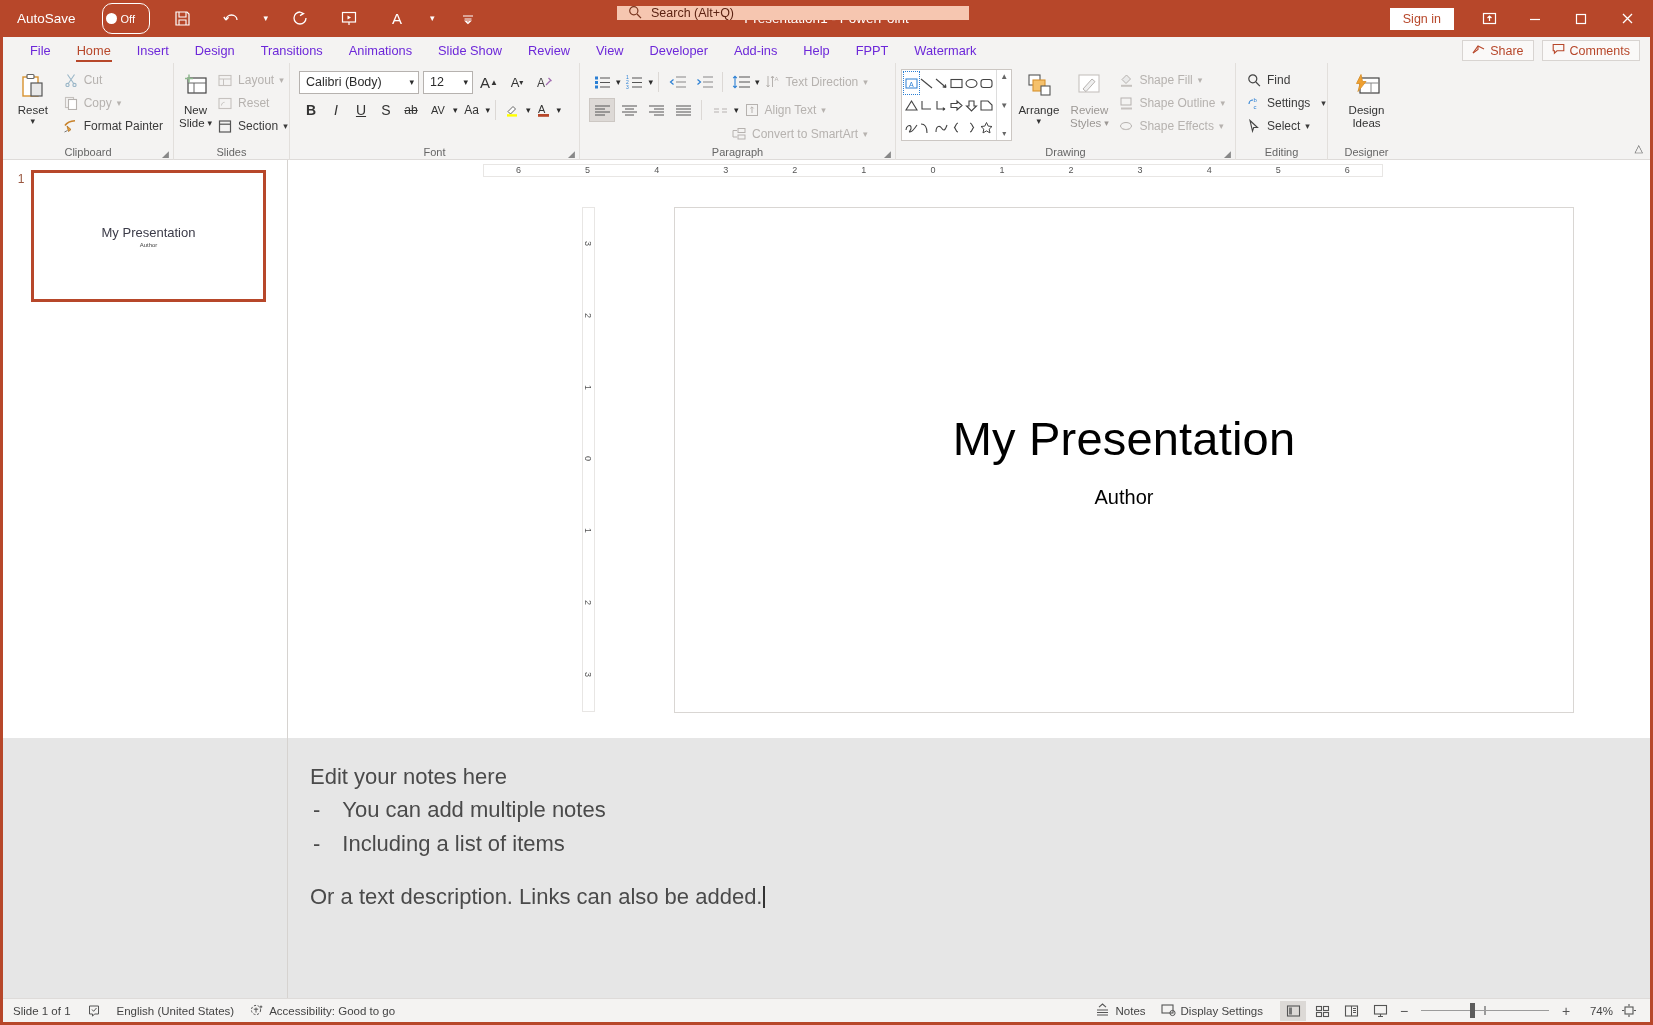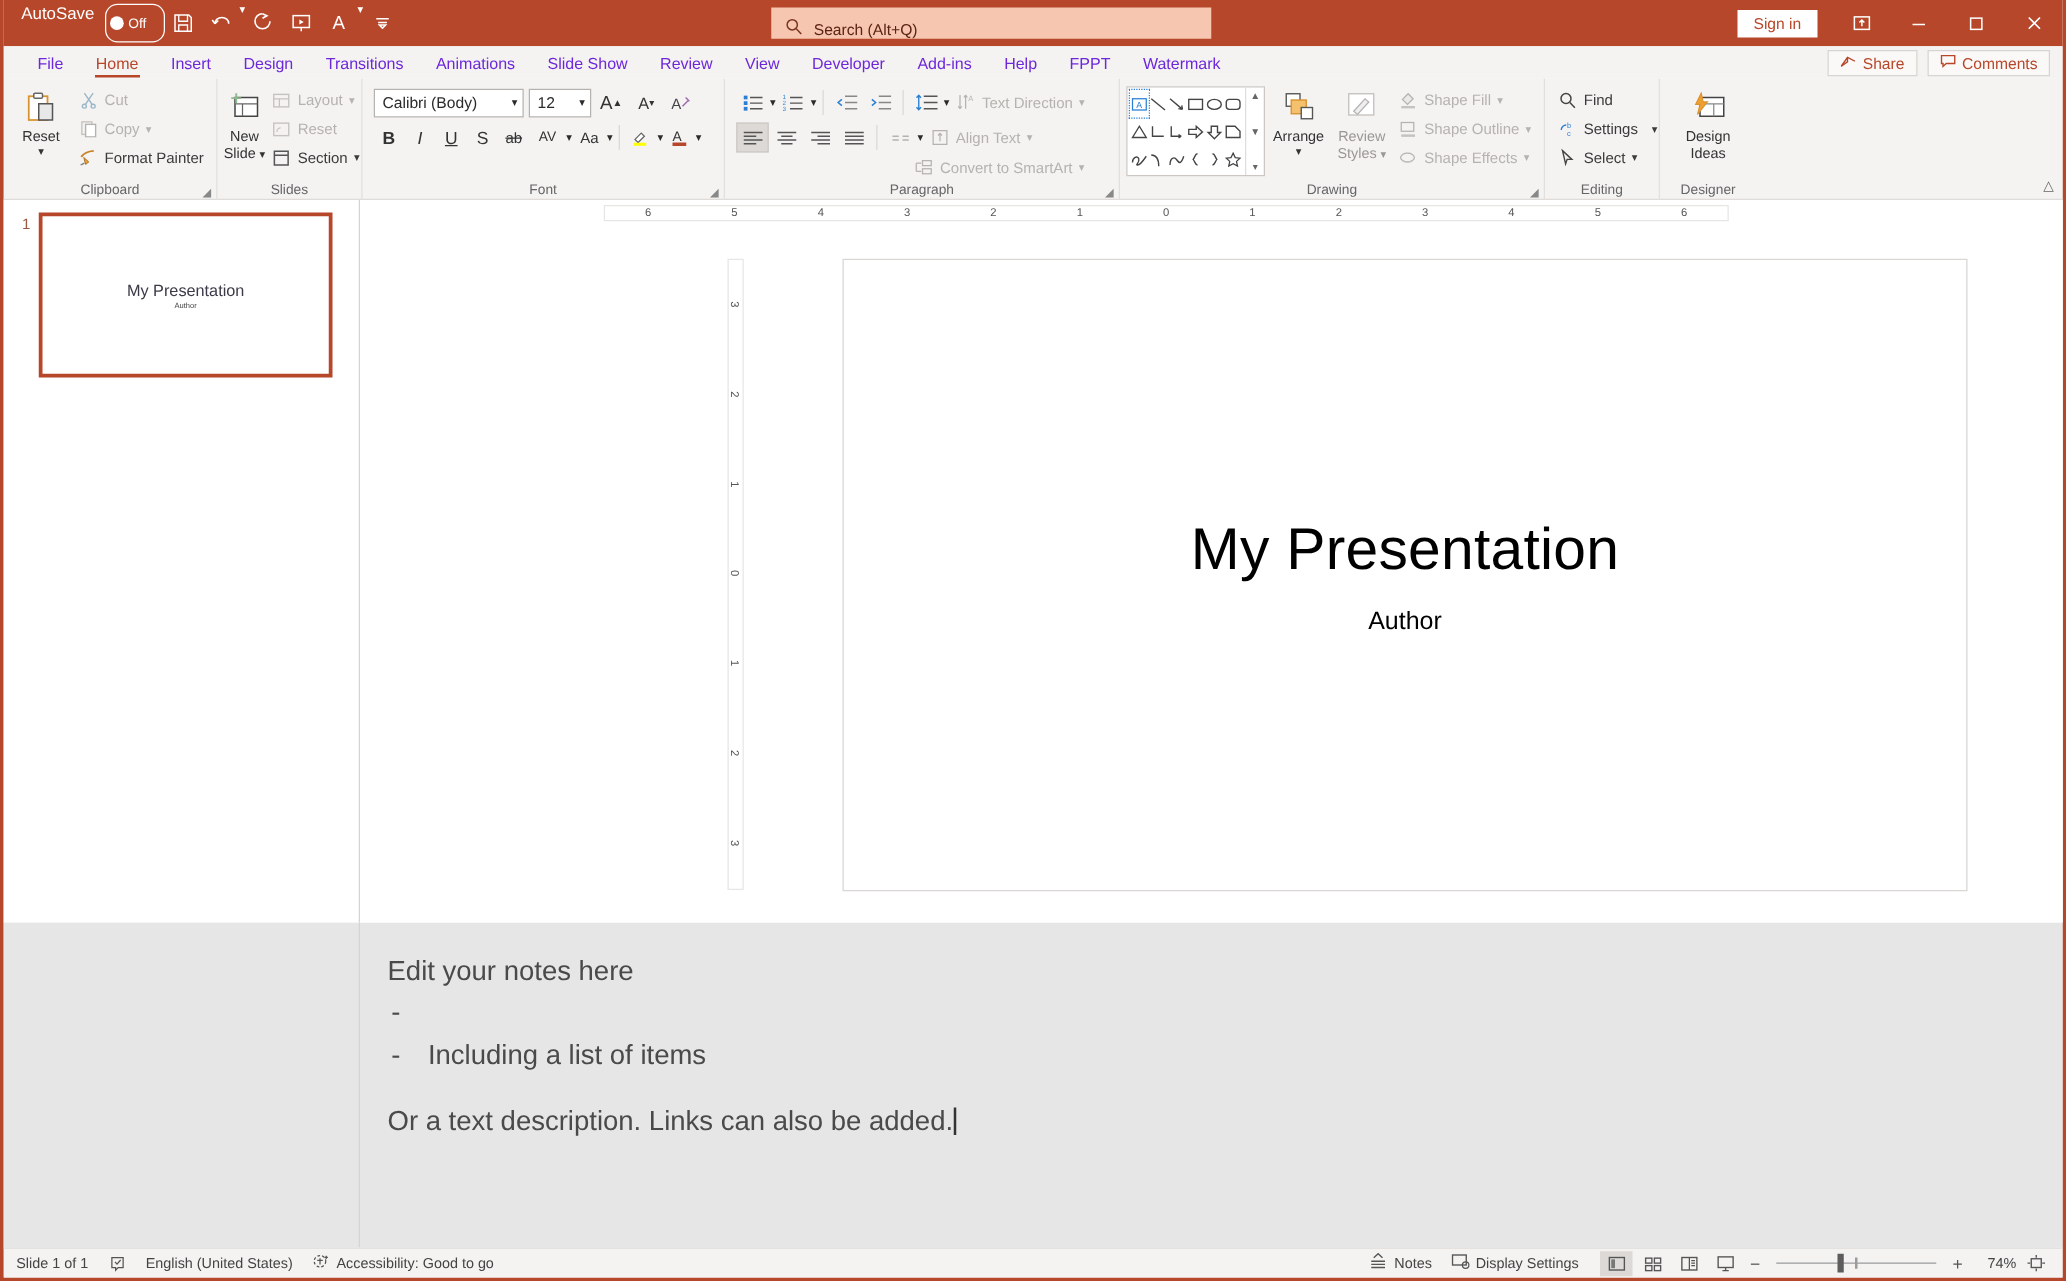--- a/index.html
+++ b/index.html
@@ -12,34 +12,34 @@
   }
   .app { width:1653px; height:1025px; display:flex; flex-direction:column;
          border-left:3px solid #b7472a; border-right:3px solid #b7472a;
          border-bottom:3px solid #b7472a; }
 
   
   .titlebar {
     height:37px; background:#b7472a; color:#fff;
     display:flex; align-items:center; flex:none; position:relative;
   }
-  .tb-left { display:flex; gap:0; padding-left:14px; }
+  .tb-left { display:flex; align-items:center; gap:18px; padding-left:14px; }
   .autosave-label { font-size:13.5px; margin-right:8px; }
   .toggle { width:48px; height:31px; border:1.4px solid #fff; border-radius:10px;
             display:flex; align-items:center; gap:4px; padding-left:3px; }
   .toggle .knob { width:11px; height:11px; border-radius:50%; background:#fff; }
   .toggle .state { font-size:11px; color:#fff; }
   .tb-icon { width:30px; height:30px; display:flex; align-items:center; justify-content:center;
              color:#fff; }
   .tb-icon svg { display:block; }
   .caret { font-size:9px; line-height:1; }
   .title-center { position:absolute; left:0; right:0; text-align:center;
                   font-size:13.5px; pointer-events:none; }
-  .searchbox { position:absolute; left:614px; top:6px; width:352px; height:25px;
-               background:#f6c6b0; display:flex; align-items:flex-end; gap:9px;
+  .searchbox { position:absolute; left:614px; top:6px; width:352px; height:14px;
+               background:#f6c6b0; display:flex; align-items:center; gap:9px;
                padding-left:11px; color:#5c2313; font-size:12.5px; }
   .tb-right { position:absolute; right:0; top:0; height:37px; display:flex; align-items:center; }
   .signin { background:#fff; color:#b7472a; font-size:12.5px; padding:4px 13px; margin-right:12px;
             border:none; font-family:inherit; }
   .winbtn { width:46px; height:37px; display:flex; align-items:center; justify-content:center; color:#fff; }
 
   
   .tabsrow { height:26px; background:#f4f3f2; display:flex; align-items:flex-end;
              flex:none; position:relative; }
   .tabs { display:flex; align-items:flex-end; padding-left:14px; gap:0; }
@@ -850,20 +850,21 @@
       </div>
     </div>
   </div>
 
   <div class="notes">
     <div class="notes-spacer"></div>
     <div class="notes-body">
       <div class="n-line">Edit your notes here</div>
       <div class="n-item">
         <span>-</span>
+        <span>You can add multiple notes</span>
       </div>
       <div class="n-item">
         <span>-</span>
         <span>Including a list of items</span>
       </div>
       <div class="n-gap"></div>
       <div class="n-line">
         <span>Or a text description. Links can also be added.</span><span class="caretbar"></span>
       </div>
     </div>

